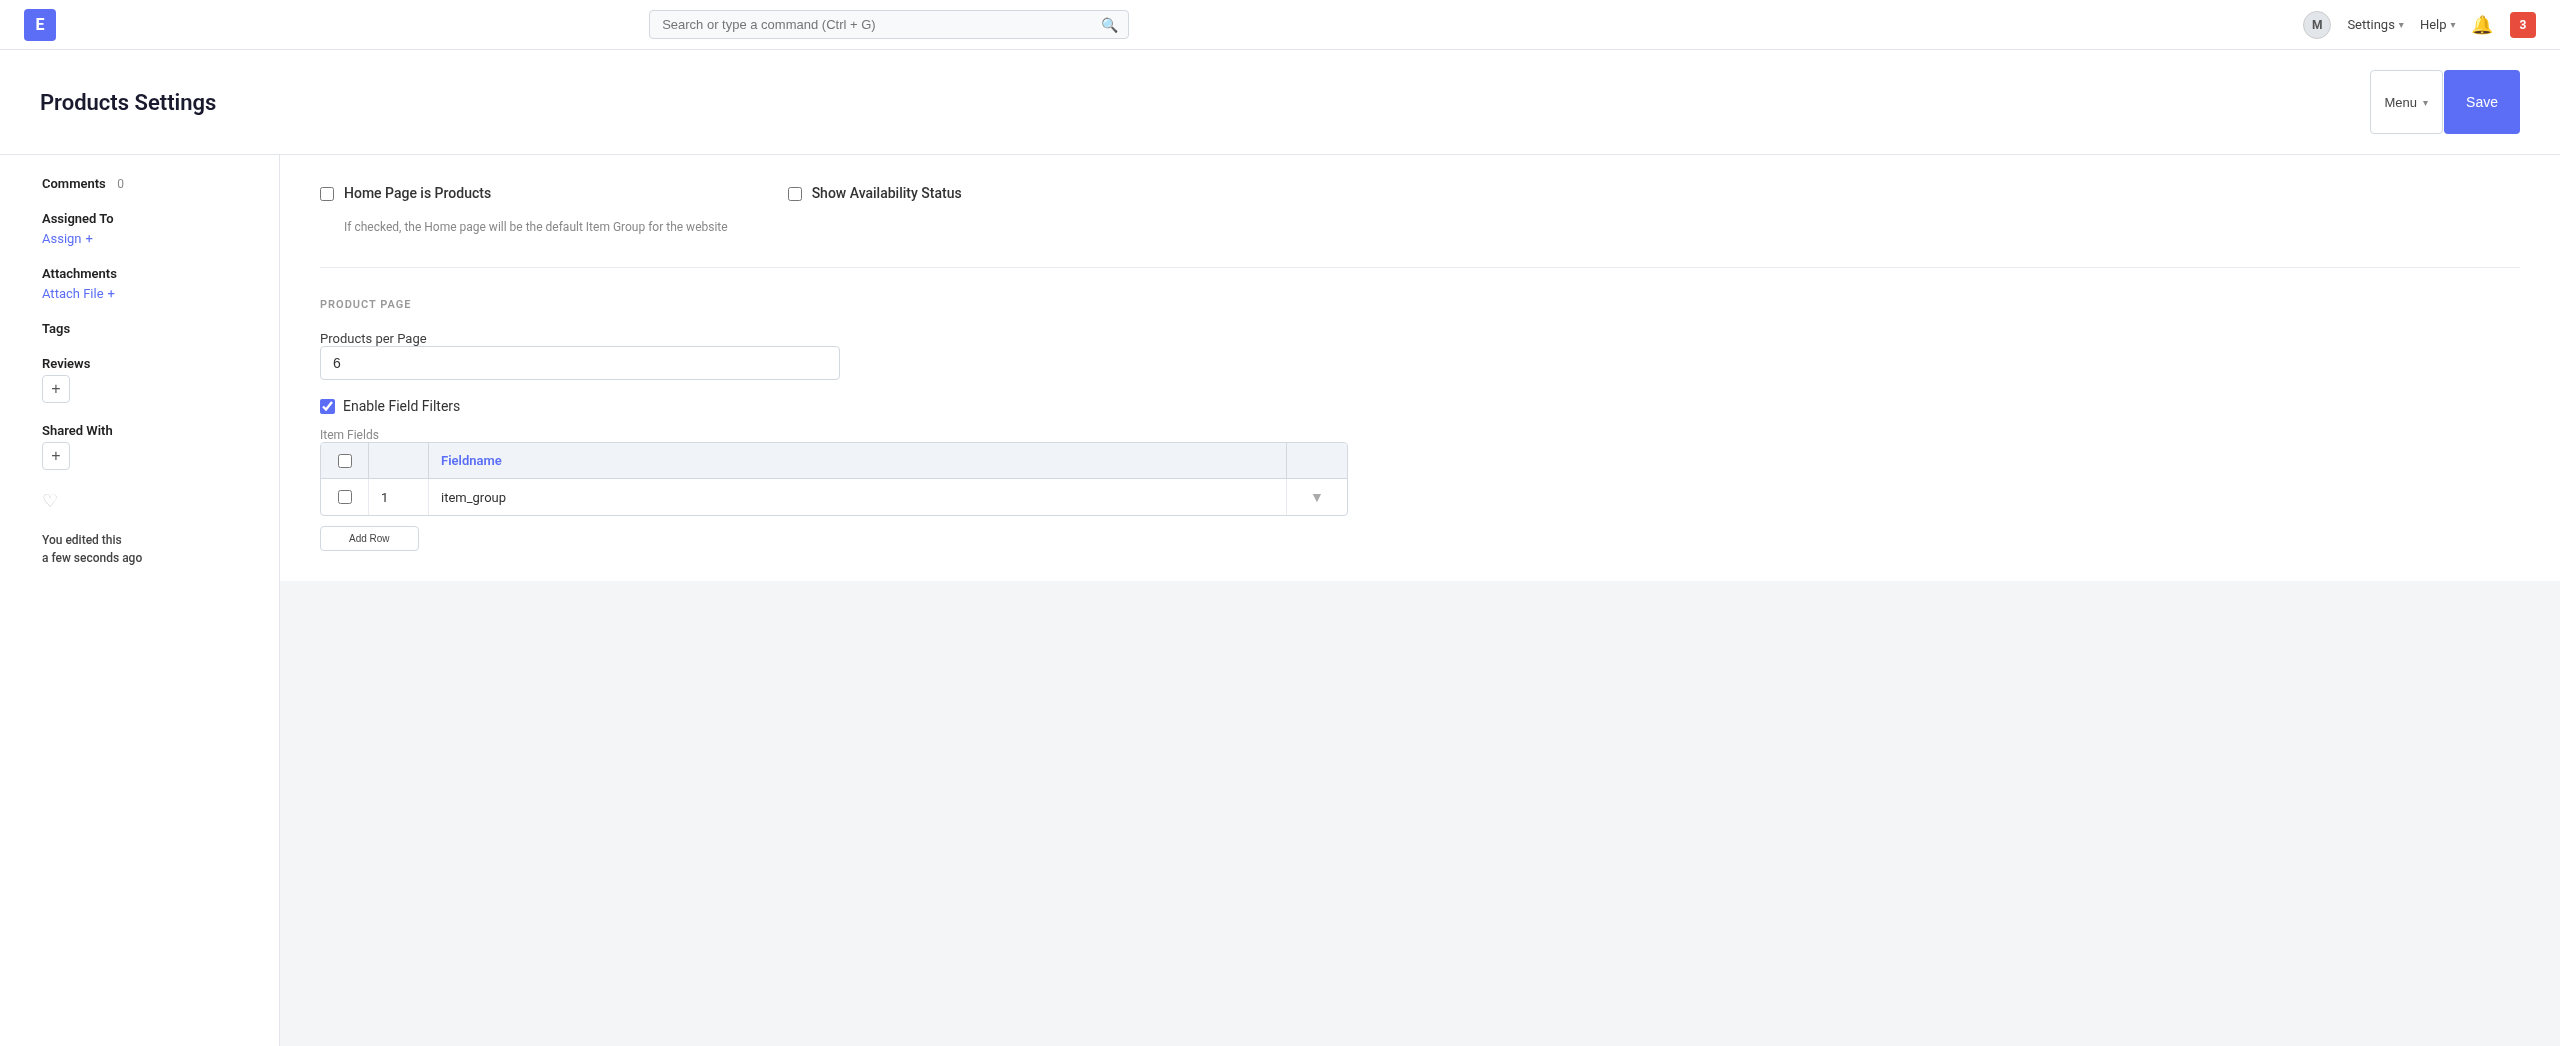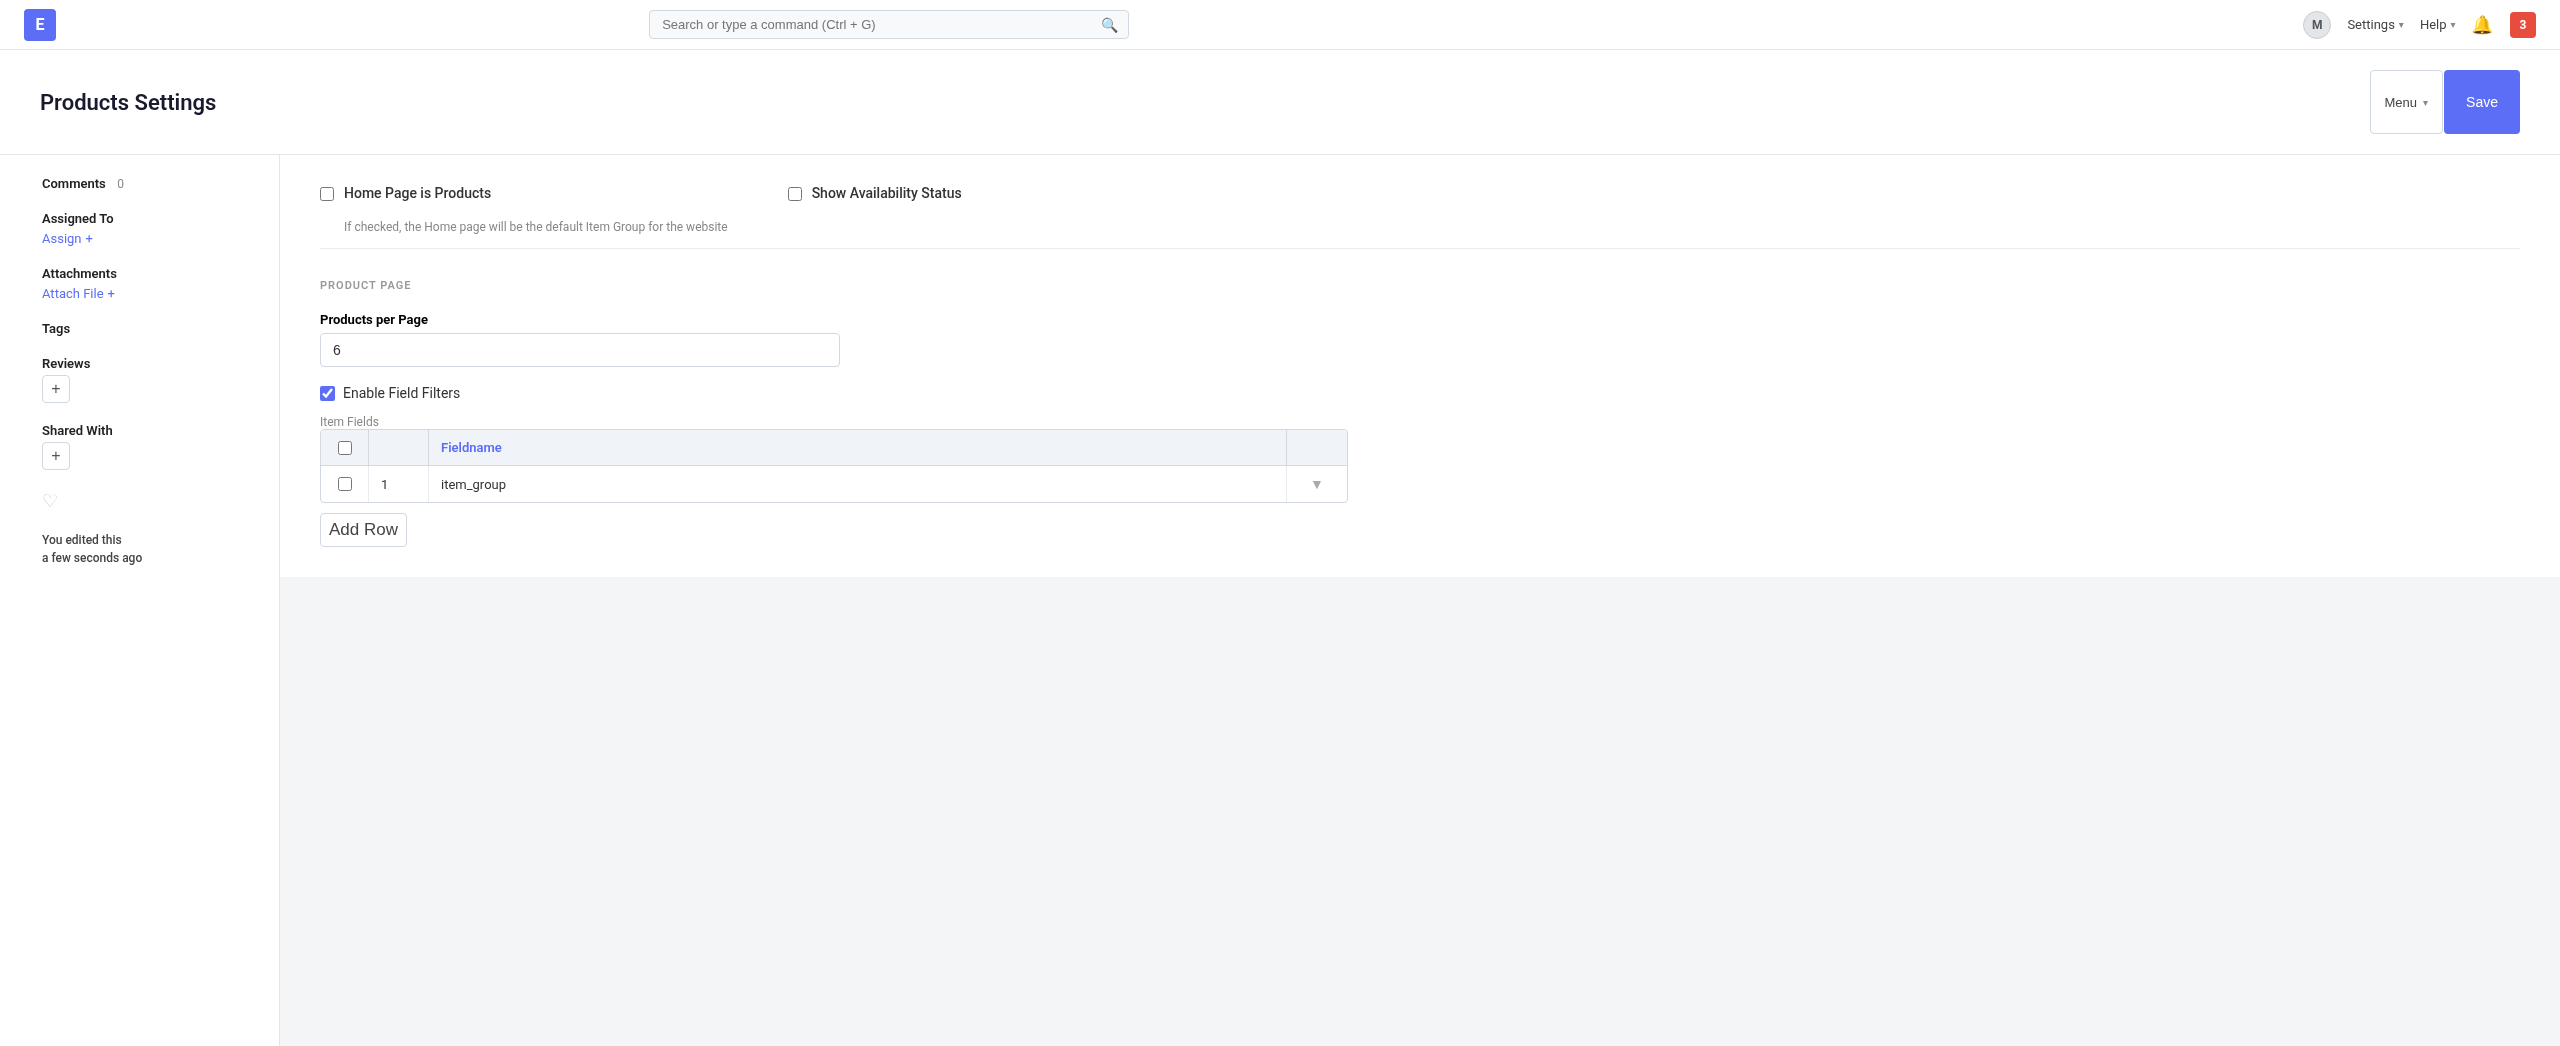--- a/index.html
+++ b/index.html
@@ -218,21 +218,21 @@
       background: #fff;
       margin: 0;
       padding: 30px 40px;
     }
 
     
     .checkbox-row {
       display: flex;
       align-items: flex-start;
       gap: 60px;
-      padding-bottom: 14px;
+      padding-bottom: 33px;
       border-bottom: 1px solid #e8ecf0;
       margin-bottom: 30px;
     }
     .checkbox-item {
       display: flex;
       align-items: flex-start;
       gap: 10px;
     }
     .checkbox-item input[type="checkbox"] {
       margin-top: 2px;
@@ -255,23 +255,21 @@
     .section-title {
       font-size: 11px;
       font-weight: 600;
       color: #999;
       letter-spacing: 1px;
       text-transform: uppercase;
       margin-bottom: 20px;
     }
     .field-label {
       font-size: 13px;
-      color: #000000;
-      margin-bottom: 6px;
-      font-weight: bold;
+      color: #404040;
     }
     .field-input {
       border: 1px solid #d1d8e0;
       border-radius: 4px;
       padding: 8px 12px;
       font-size: 14px;
       color: #333;
       width: 520px;
       max-width: 100%;
       outline: none;
@@ -344,23 +342,23 @@
       align-items: center;
       justify-content: center;
     }
     .table-select-all input[type="checkbox"] {
       width: 14px; height: 14px; cursor: pointer;
     }
 
     .add-row-btn {
       border: 1px solid #d1d8e0;
       background: #fff;
-      padding: 6px 8px;
-      border-radius: 4px;
-      font-size: 17px;
+      padding: 6px 28px;
+      border-radius: 4px;
+      font-size: 10px;
       color: #444;
       cursor: pointer;
       margin-top: 10px;
     }
 
     .sort-icon {
       color: #aaa;
       font-size: 14px;
     }
   </style>

